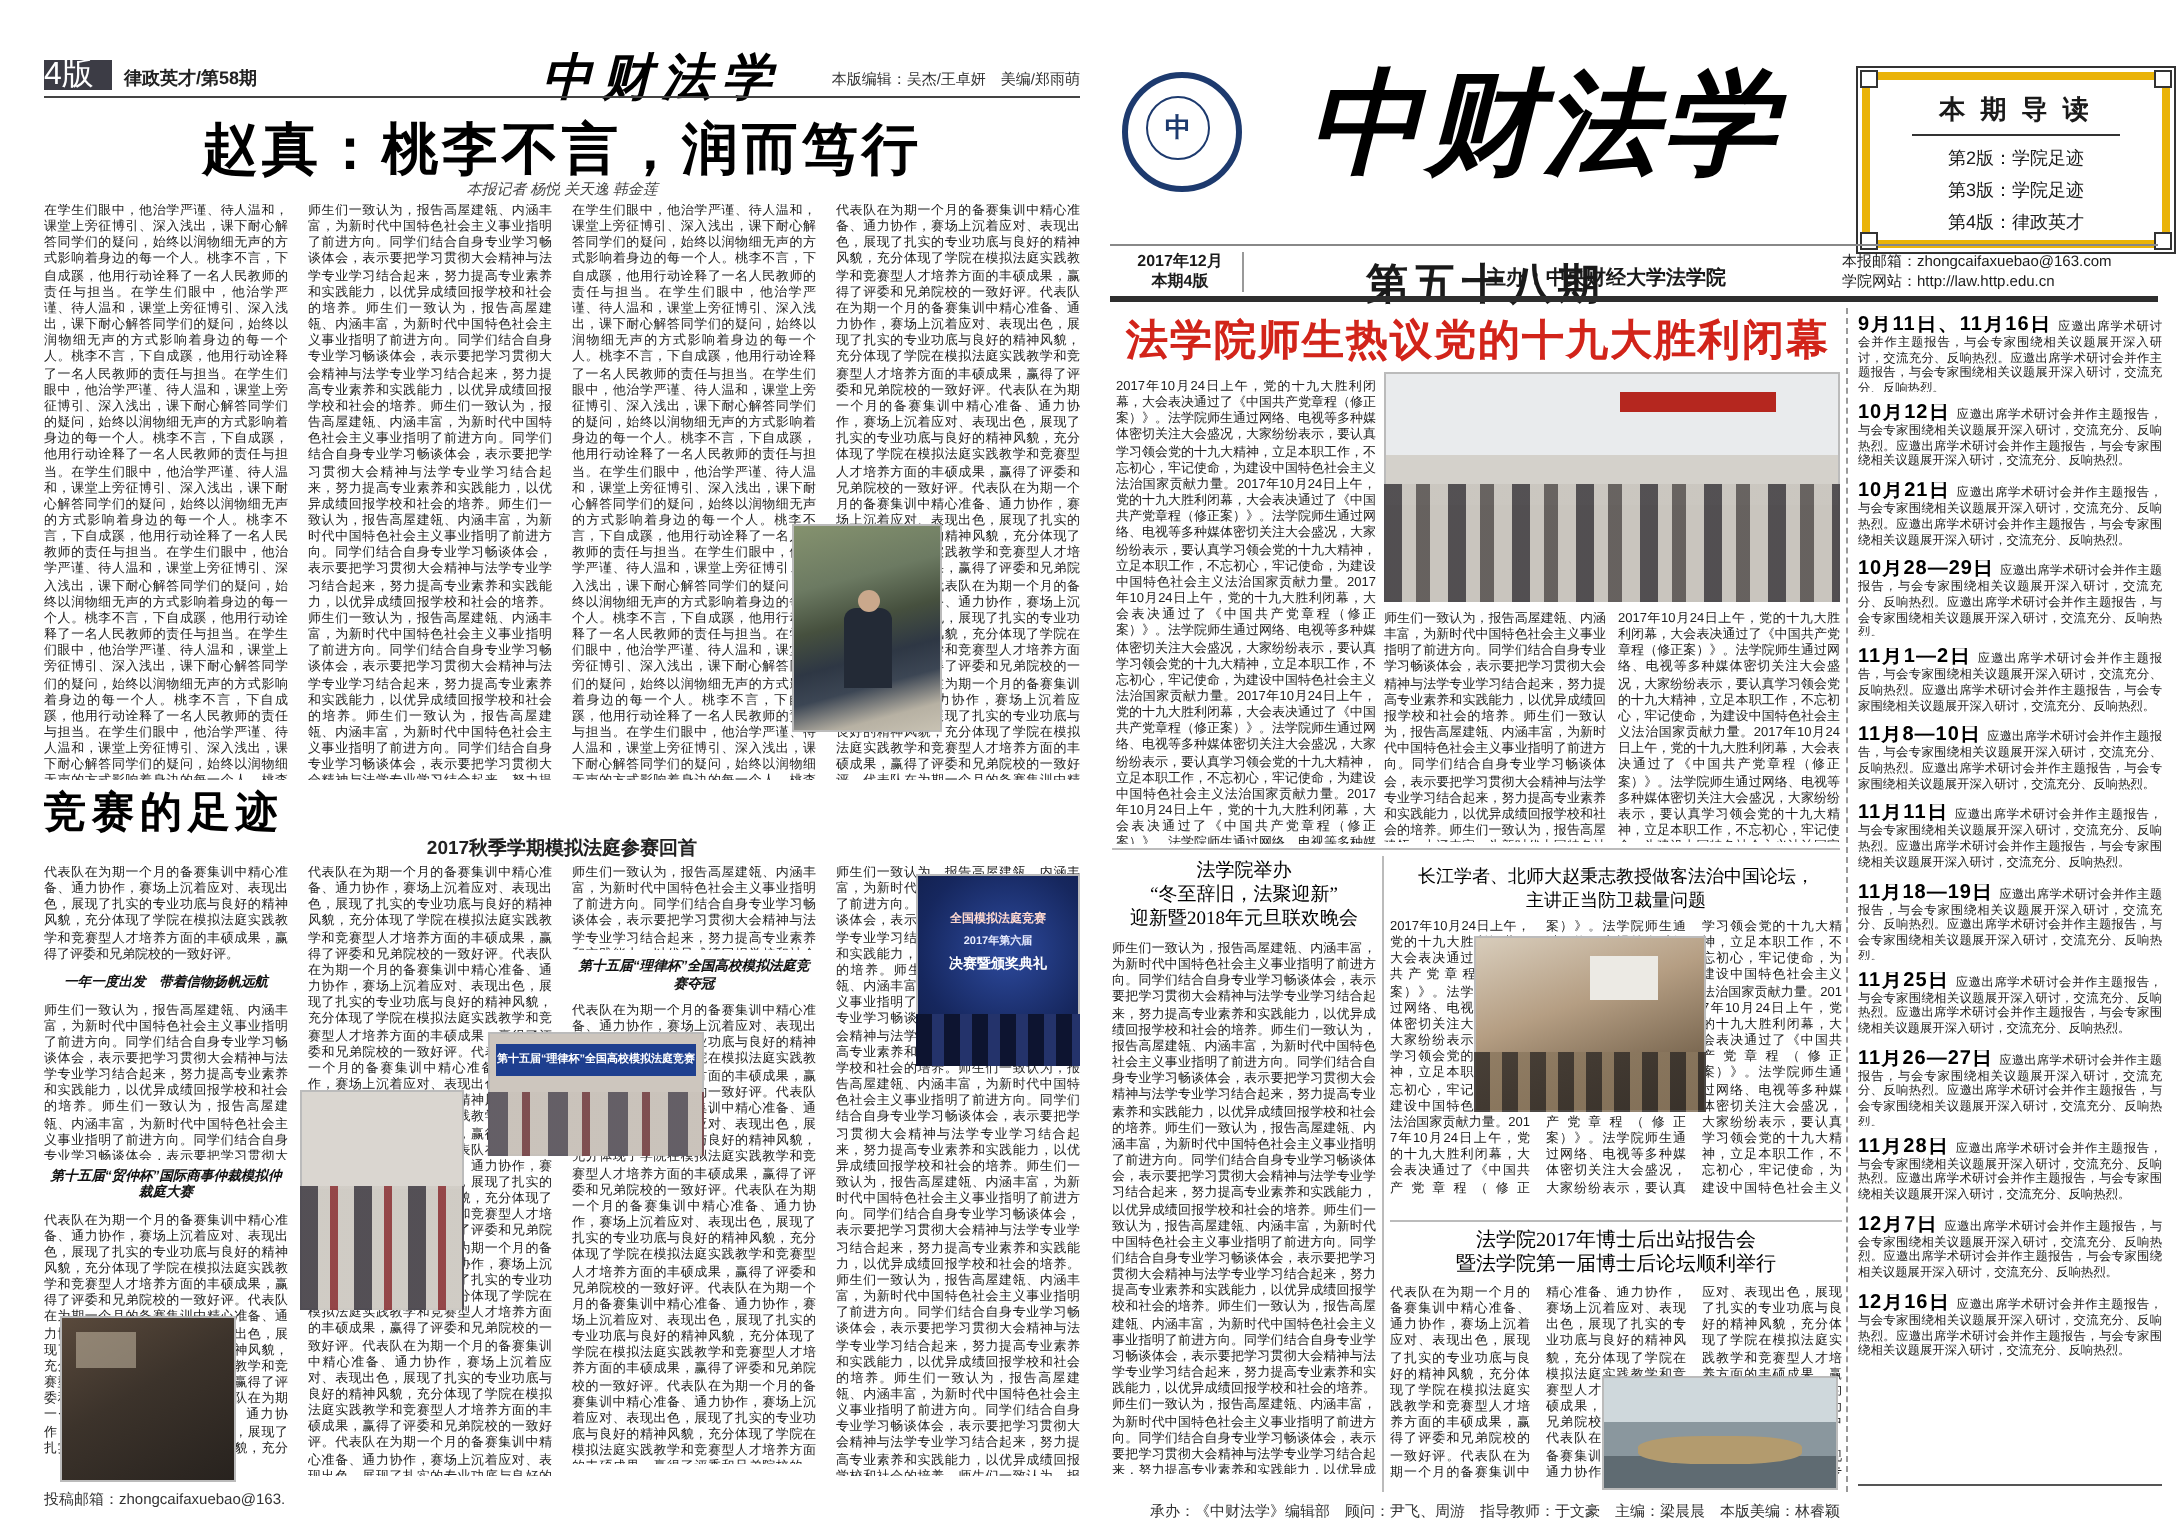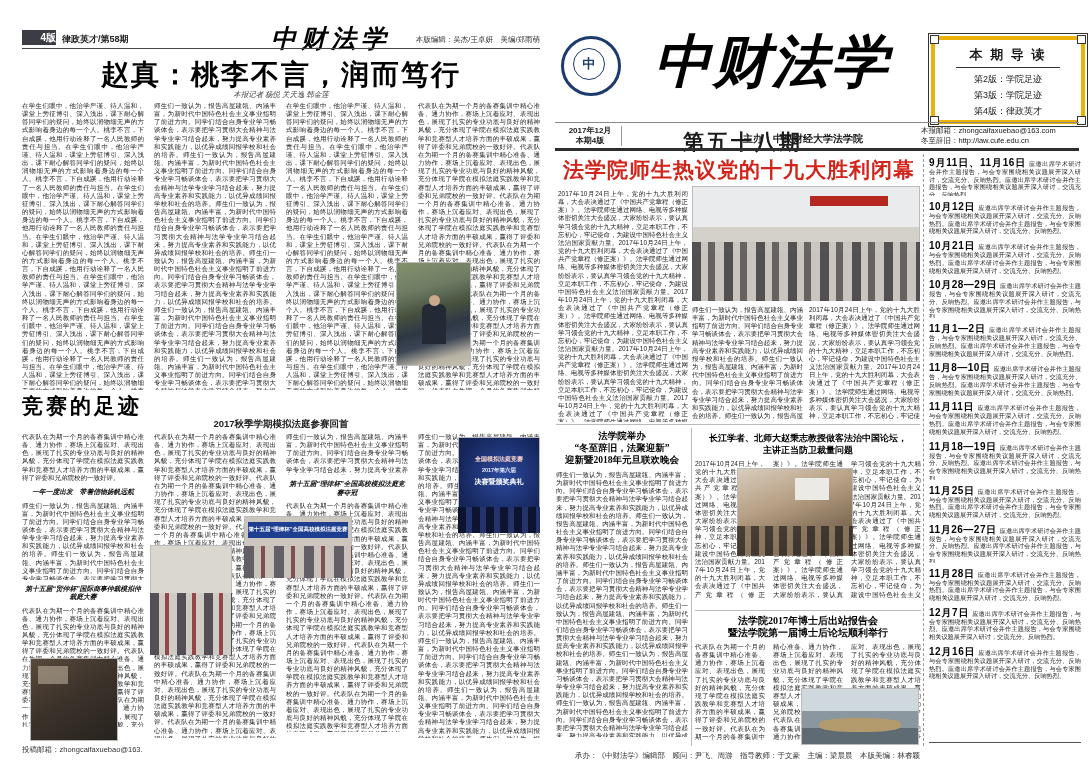--- a/index.html
+++ b/index.html
@@ -18,30 +18,30 @@
   .hl-red{color:#d2241a;}
   .digest{border:4px solid #eab308;outline:1px solid #333;outline-offset:2px;background:#fff;}
   .digest .corner{position:absolute;width:7px;height:7px;border:1px solid #333;background:#fff;}
   .zig{position:absolute;border-left:1px dashed #999;width:0;}
   .entry{margin-bottom:6px;max-height:38px;overflow:hidden;font-size:6.2px;line-height:7.7px;
          text-align:justify;word-break:break-all;color:#222;}
   .entry b{font-size:10px;line-height:10px;color:#000;letter-spacing:.5px;margin-right:3px;
            font-family:"Liberation Sans",sans-serif;}
   .hline{position:absolute;background:#bbb;height:1px;}
   .vline{position:absolute;background:#bbb;width:1px;}
-  .boxtitle{font-weight:bold;text-align:center;line-height:12px;font-size:9.5px;color:#000;}
+  .boxtitle{font-weight:normal;text-align:center;line-height:12px;font-size:9.5px;color:#000;}
 </style>
 </head>
 <body>
 
 <div id="paper">
 
   <div class="abs" style="left:0;top:0;width:545px;height:765px;">
 
-    <div class="abs" style="left:22px;top:30px;width:34px;height:15px;background:#3c3c45;color:#fff;font-size:10px;font-weight:bold;text-align:right;line-height:15px;">4版</div>
+    <div class="abs" style="left:22px;top:30px;width:34px;height:15px;background:#3c3c45;color:#fff;font-size:16px;font-weight:normal;text-align:left;line-height:15px;">4版</div>
     <div class="abs" style="left:62px;top:33px;font-size:9px;font-weight:bold;color:#222;">律政英才/第58期</div>
     <div class="abs serif" style="left:200px;top:22px;width:262px;text-align:center;font-size:25px;font-weight:bold;font-style:italic;letter-spacing:5px;color:#000;">中财法学</div>
     <div class="abs" style="left:370px;top:35px;width:170px;text-align:right;font-size:7.5px;color:#333;">本版编辑：吴杰/王卓妍　美编/郑雨萌</div>
     <div class="rule" style="left:22px;top:48px;width:518px;height:1px;"></div>
 
     <div class="abs serif" style="left:22px;top:56px;width:518px;text-align:center;font-size:28px;font-weight:bold;letter-spacing:2px;color:#000;">赵真：桃李不言，润而笃行</div>
     <div class="abs serif" style="left:22px;top:90px;width:518px;text-align:center;font-size:7.5px;font-style:italic;color:#444;">本报记者 杨悦 关天逸 韩金莲</div>
 
     <div class="col" style="left:22px;top:102px;height:288px;">在学生们眼中，他治学严谨、待人温和，课堂上旁征博引、深入浅出，课下耐心解答同学们的疑问，始终以润物细无声的方式影响着身边的每一个人。桃李不言，下自成蹊，他用行动诠释了一名人民教师的责任与担当。在学生们眼中，他治学严谨、待人温和，课堂上旁征博引、深入浅出，课下耐心解答同学们的疑问，始终以润物细无声的方式影响着身边的每一个人。桃李不言，下自成蹊，他用行动诠释了一名人民教师的责任与担当。在学生们眼中，他治学严谨、待人温和，课堂上旁征博引、深入浅出，课下耐心解答同学们的疑问，始终以润物细无声的方式影响着身边的每一个人。桃李不言，下自成蹊，他用行动诠释了一名人民教师的责任与担当。在学生们眼中，他治学严谨、待人温和，课堂上旁征博引、深入浅出，课下耐心解答同学们的疑问，始终以润物细无声的方式影响着身边的每一个人。桃李不言，下自成蹊，他用行动诠释了一名人民教师的责任与担当。在学生们眼中，他治学严谨、待人温和，课堂上旁征博引、深入浅出，课下耐心解答同学们的疑问，始终以润物细无声的方式影响着身边的每一个人。桃李不言，下自成蹊，他用行动诠释了一名人民教师的责任与担当。在学生们眼中，他治学严谨、待人温和，课堂上旁征博引、深入浅出，课下耐心解答同学们的疑问，始终以润物细无声的方式影响着身边的每一个人。桃李不言，下自成蹊，他用行动诠释了一名人民教师的责任与担当。在学生们眼中，他治学严谨、待人温和，课堂上旁征博引、深入浅出，课下耐心解答同学们的疑问，始终以润物细无声的方式影响着身边的每一个人。桃李不言，下自成蹊，他用行动诠释了一名人民教师的责任与担当。</div>
     <div class="col" style="left:154px;top:102px;height:288px;">师生们一致认为，报告高屋建瓴、内涵丰富，为新时代中国特色社会主义事业指明了前进方向。同学们结合自身专业学习畅谈体会，表示要把学习贯彻大会精神与法学专业学习结合起来，努力提高专业素养和实践能力，以优异成绩回报学校和社会的培养。师生们一致认为，报告高屋建瓴、内涵丰富，为新时代中国特色社会主义事业指明了前进方向。同学们结合自身专业学习畅谈体会，表示要把学习贯彻大会精神与法学专业学习结合起来，努力提高专业素养和实践能力，以优异成绩回报学校和社会的培养。师生们一致认为，报告高屋建瓴、内涵丰富，为新时代中国特色社会主义事业指明了前进方向。同学们结合自身专业学习畅谈体会，表示要把学习贯彻大会精神与法学专业学习结合起来，努力提高专业素养和实践能力，以优异成绩回报学校和社会的培养。师生们一致认为，报告高屋建瓴、内涵丰富，为新时代中国特色社会主义事业指明了前进方向。同学们结合自身专业学习畅谈体会，表示要把学习贯彻大会精神与法学专业学习结合起来，努力提高专业素养和实践能力，以优异成绩回报学校和社会的培养。师生们一致认为，报告高屋建瓴、内涵丰富，为新时代中国特色社会主义事业指明了前进方向。同学们结合自身专业学习畅谈体会，表示要把学习贯彻大会精神与法学专业学习结合起来，努力提高专业素养和实践能力，以优异成绩回报学校和社会的培养。师生们一致认为，报告高屋建瓴、内涵丰富，为新时代中国特色社会主义事业指明了前进方向。同学们结合自身专业学习畅谈体会，表示要把学习贯彻大会精神与法学专业学习结合起来，努力提高专业素养和实践能力，以优异成绩回报学校和社会的培养。师生们一致认为，报告高屋建瓴、内涵丰富，为新时代中国特色社会主义事业指明了前进方向。同学们结合自身专业学习畅谈体会，表示要把学习贯彻大会精神与法学专业学习结合起来，努力提高专业素养和实践能力，以优异成绩回报学校和社会的培养。</div>
@@ -122,21 +122,21 @@
     </div>
 
     <div class="rule" style="left:10px;top:122px;width:524px;height:1px;background:#888;"></div>
     <div class="abs" style="left:14px;top:126px;width:62px;text-align:center;font-size:8px;font-weight:bold;line-height:10px;border-right:1px solid #999;">
       <span>2017年12月</span><br>
       <span>本期4版</span>
     </div>
     <div class="abs" style="left:90px;top:128px;font-size:21px;font-weight:bold;letter-spacing:3px;margin-left:48px;">第五十八期</div>
     <div class="abs" style="left:198px;top:132px;font-size:10px;font-weight:bold;">主办：中央财经大学法学院</div>
     <div class="abs" style="left:376px;top:126px;font-size:7.5px;">本报邮箱：zhongcaifaxuebao@163.com</div>
-    <div class="abs" style="left:376px;top:136px;font-size:7.5px;">冬至辞旧：http://law.cufe.edu.cn</div>
+    <div class="abs" style="left:376px;top:136px;font-size:7.5px;">学院网站：http://law.http.edu.cn</div>
     <div class="rule" style="left:10px;top:148px;width:524px;height:3px;background:#2e2e2e;"></div>
 
     <div class="abs serif hl-red" style="left:14px;top:156px;width:360px;text-align:center;font-size:21px;font-weight:bold;letter-spacing:1px;">法学院师生热议党的十九大胜利闭幕</div>
 
     <div class="col" style="left:13px;top:190px;width:130px;height:232px;">2017年10月24日上午，党的十九大胜利闭幕，大会表决通过了《中国共产党章程（修正案）》。法学院师生通过网络、电视等多种媒体密切关注大会盛况，大家纷纷表示，要认真学习领会党的十九大精神，立足本职工作，不忘初心，牢记使命，为建设中国特色社会主义法治国家贡献力量。2017年10月24日上午，党的十九大胜利闭幕，大会表决通过了《中国共产党章程（修正案）》。法学院师生通过网络、电视等多种媒体密切关注大会盛况，大家纷纷表示，要认真学习领会党的十九大精神，立足本职工作，不忘初心，牢记使命，为建设中国特色社会主义法治国家贡献力量。2017年10月24日上午，党的十九大胜利闭幕，大会表决通过了《中国共产党章程（修正案）》。法学院师生通过网络、电视等多种媒体密切关注大会盛况，大家纷纷表示，要认真学习领会党的十九大精神，立足本职工作，不忘初心，牢记使命，为建设中国特色社会主义法治国家贡献力量。2017年10月24日上午，党的十九大胜利闭幕，大会表决通过了《中国共产党章程（修正案）》。法学院师生通过网络、电视等多种媒体密切关注大会盛况，大家纷纷表示，要认真学习领会党的十九大精神，立足本职工作，不忘初心，牢记使命，为建设中国特色社会主义法治国家贡献力量。2017年10月24日上午，党的十九大胜利闭幕，大会表决通过了《中国共产党章程（修正案）》。法学院师生通过网络、电视等多种媒体密切关注大会盛况，大家纷纷表示，要认真学习领会党的十九大精神，立足本职工作，不忘初心，牢记使命，为建设中国特色社会主义法治国家贡献力量。</div>
 
     <div class="ph" style="left:147px;top:186px;width:228px;height:115px;background:
          linear-gradient(#e9ebed 0 36%,#d4d1cb 36% 58%,#c9c5be 58% 100%);">
       <div class="abs" style="left:118px;top:10px;width:78px;height:10px;background:#b5271f;"></div>
       <div class="abs" style="left:0;top:56px;width:228px;height:59px;background:

